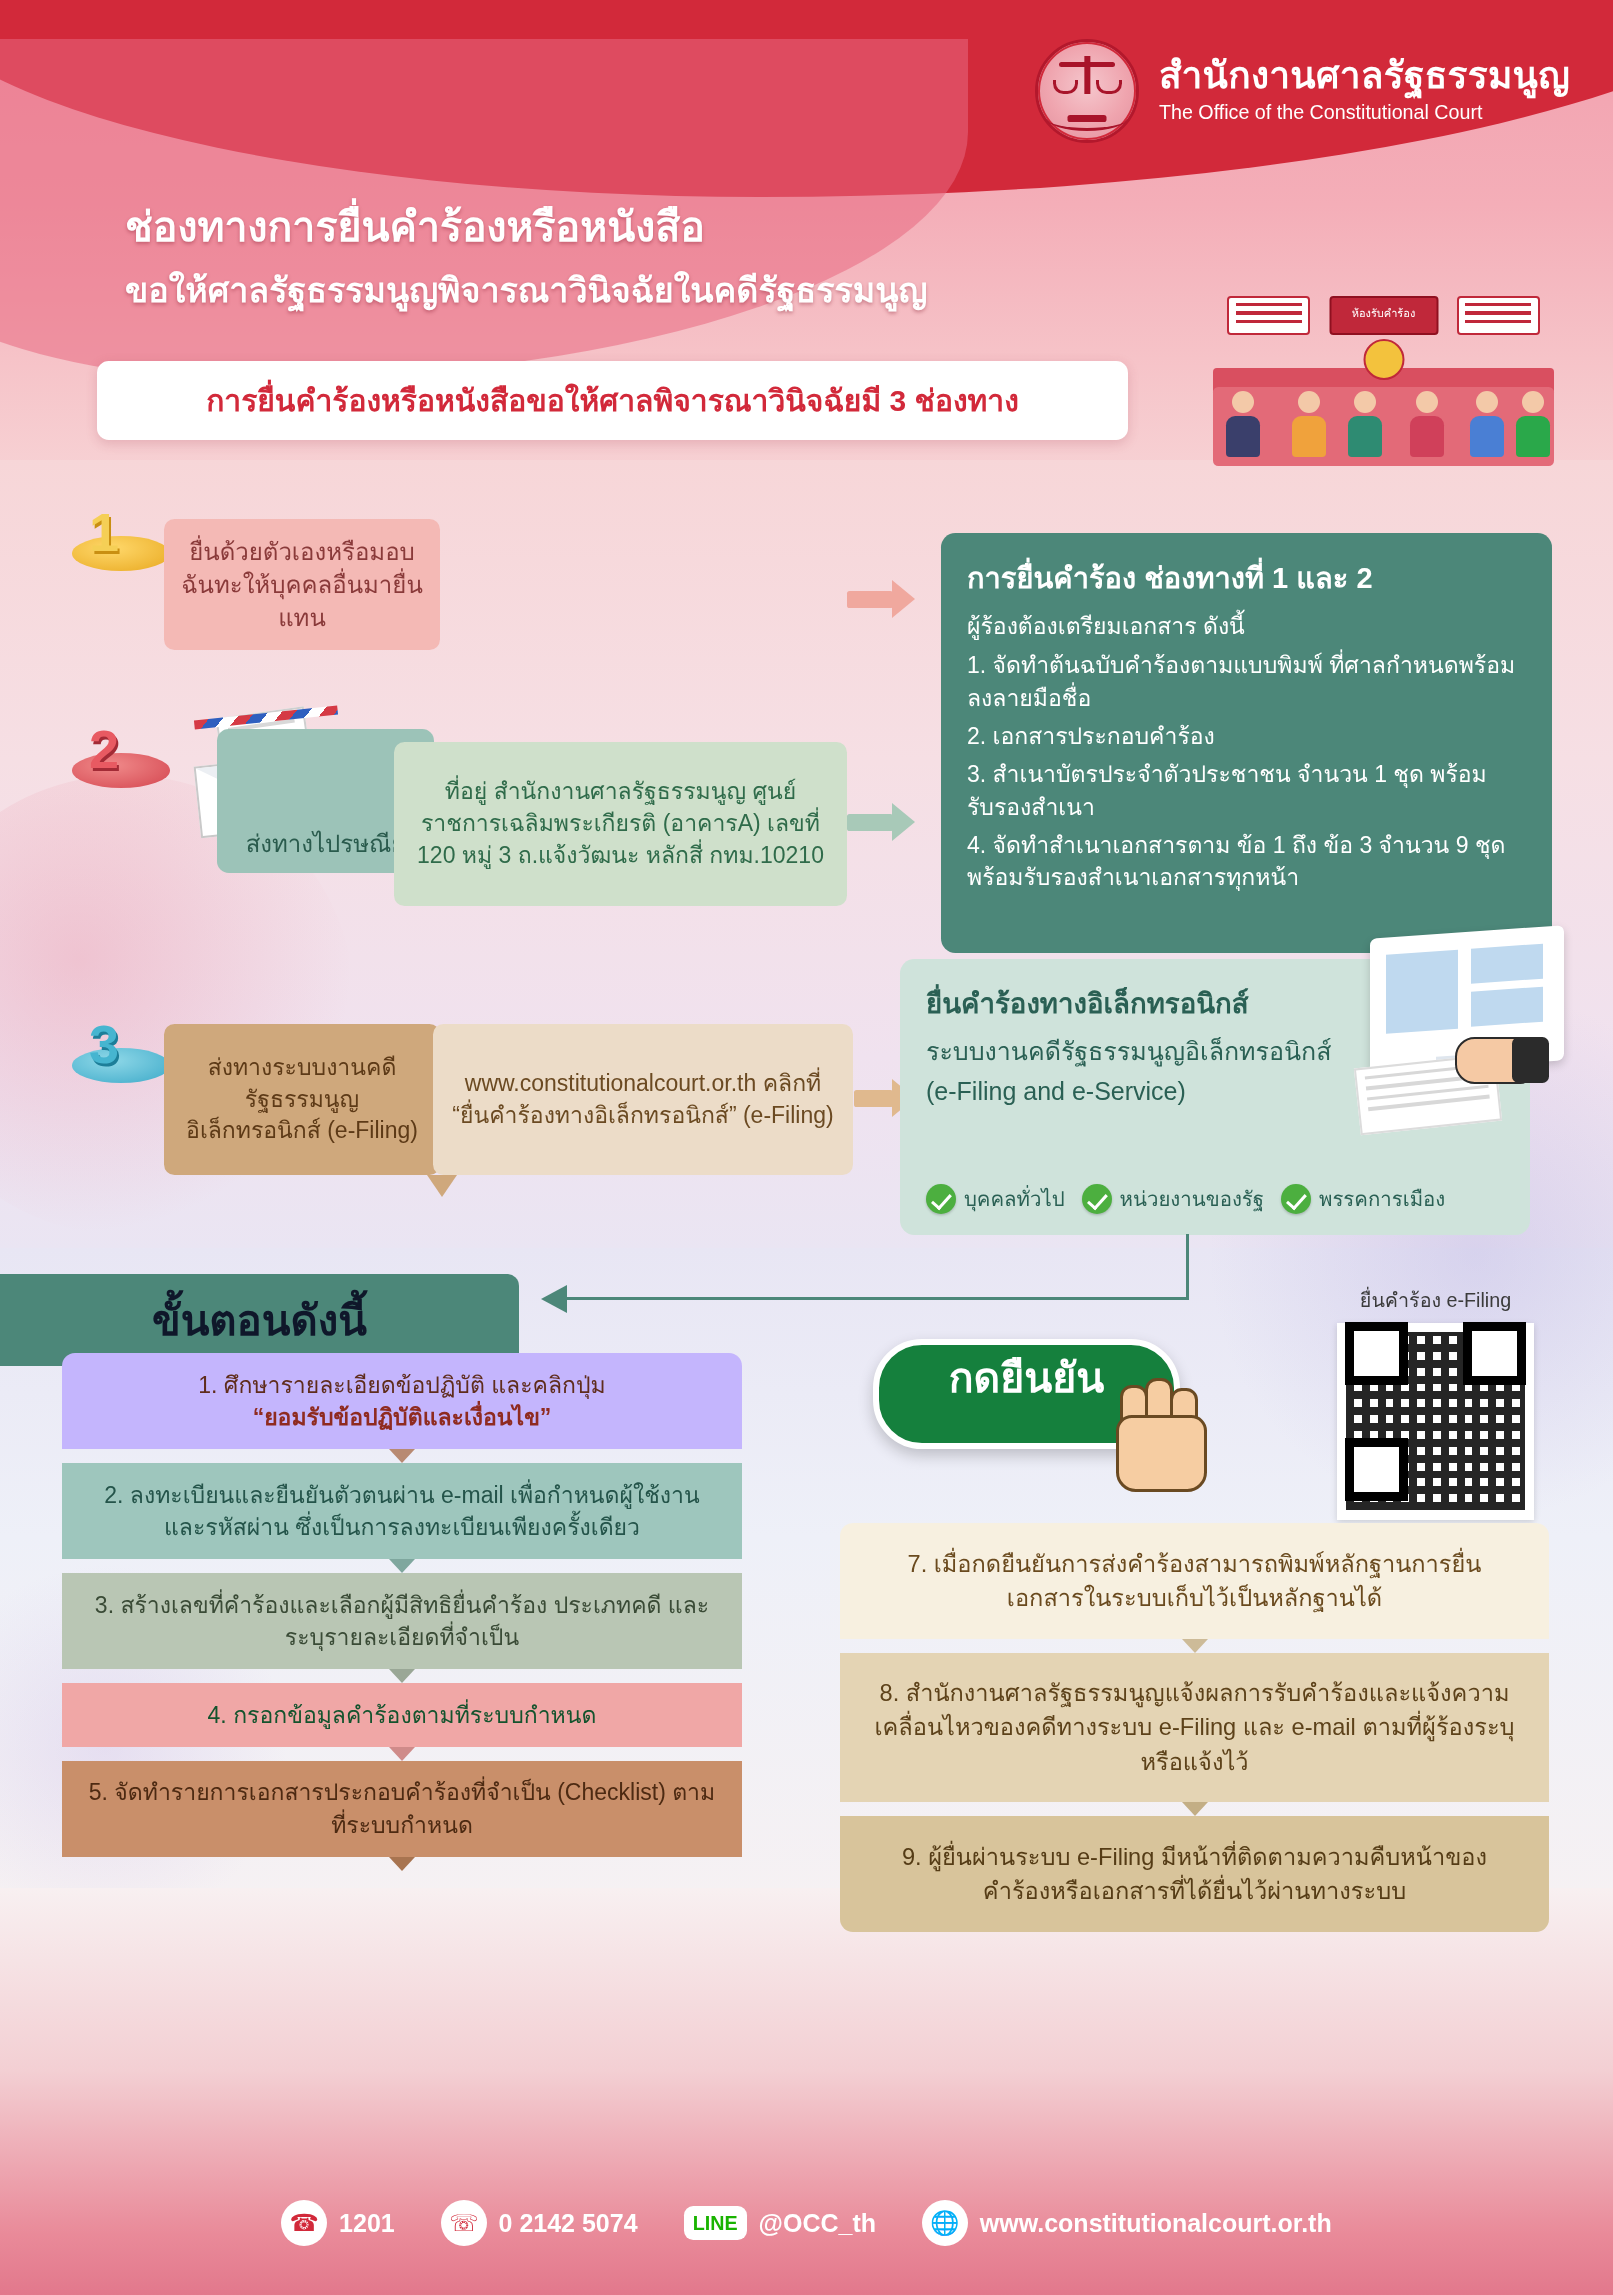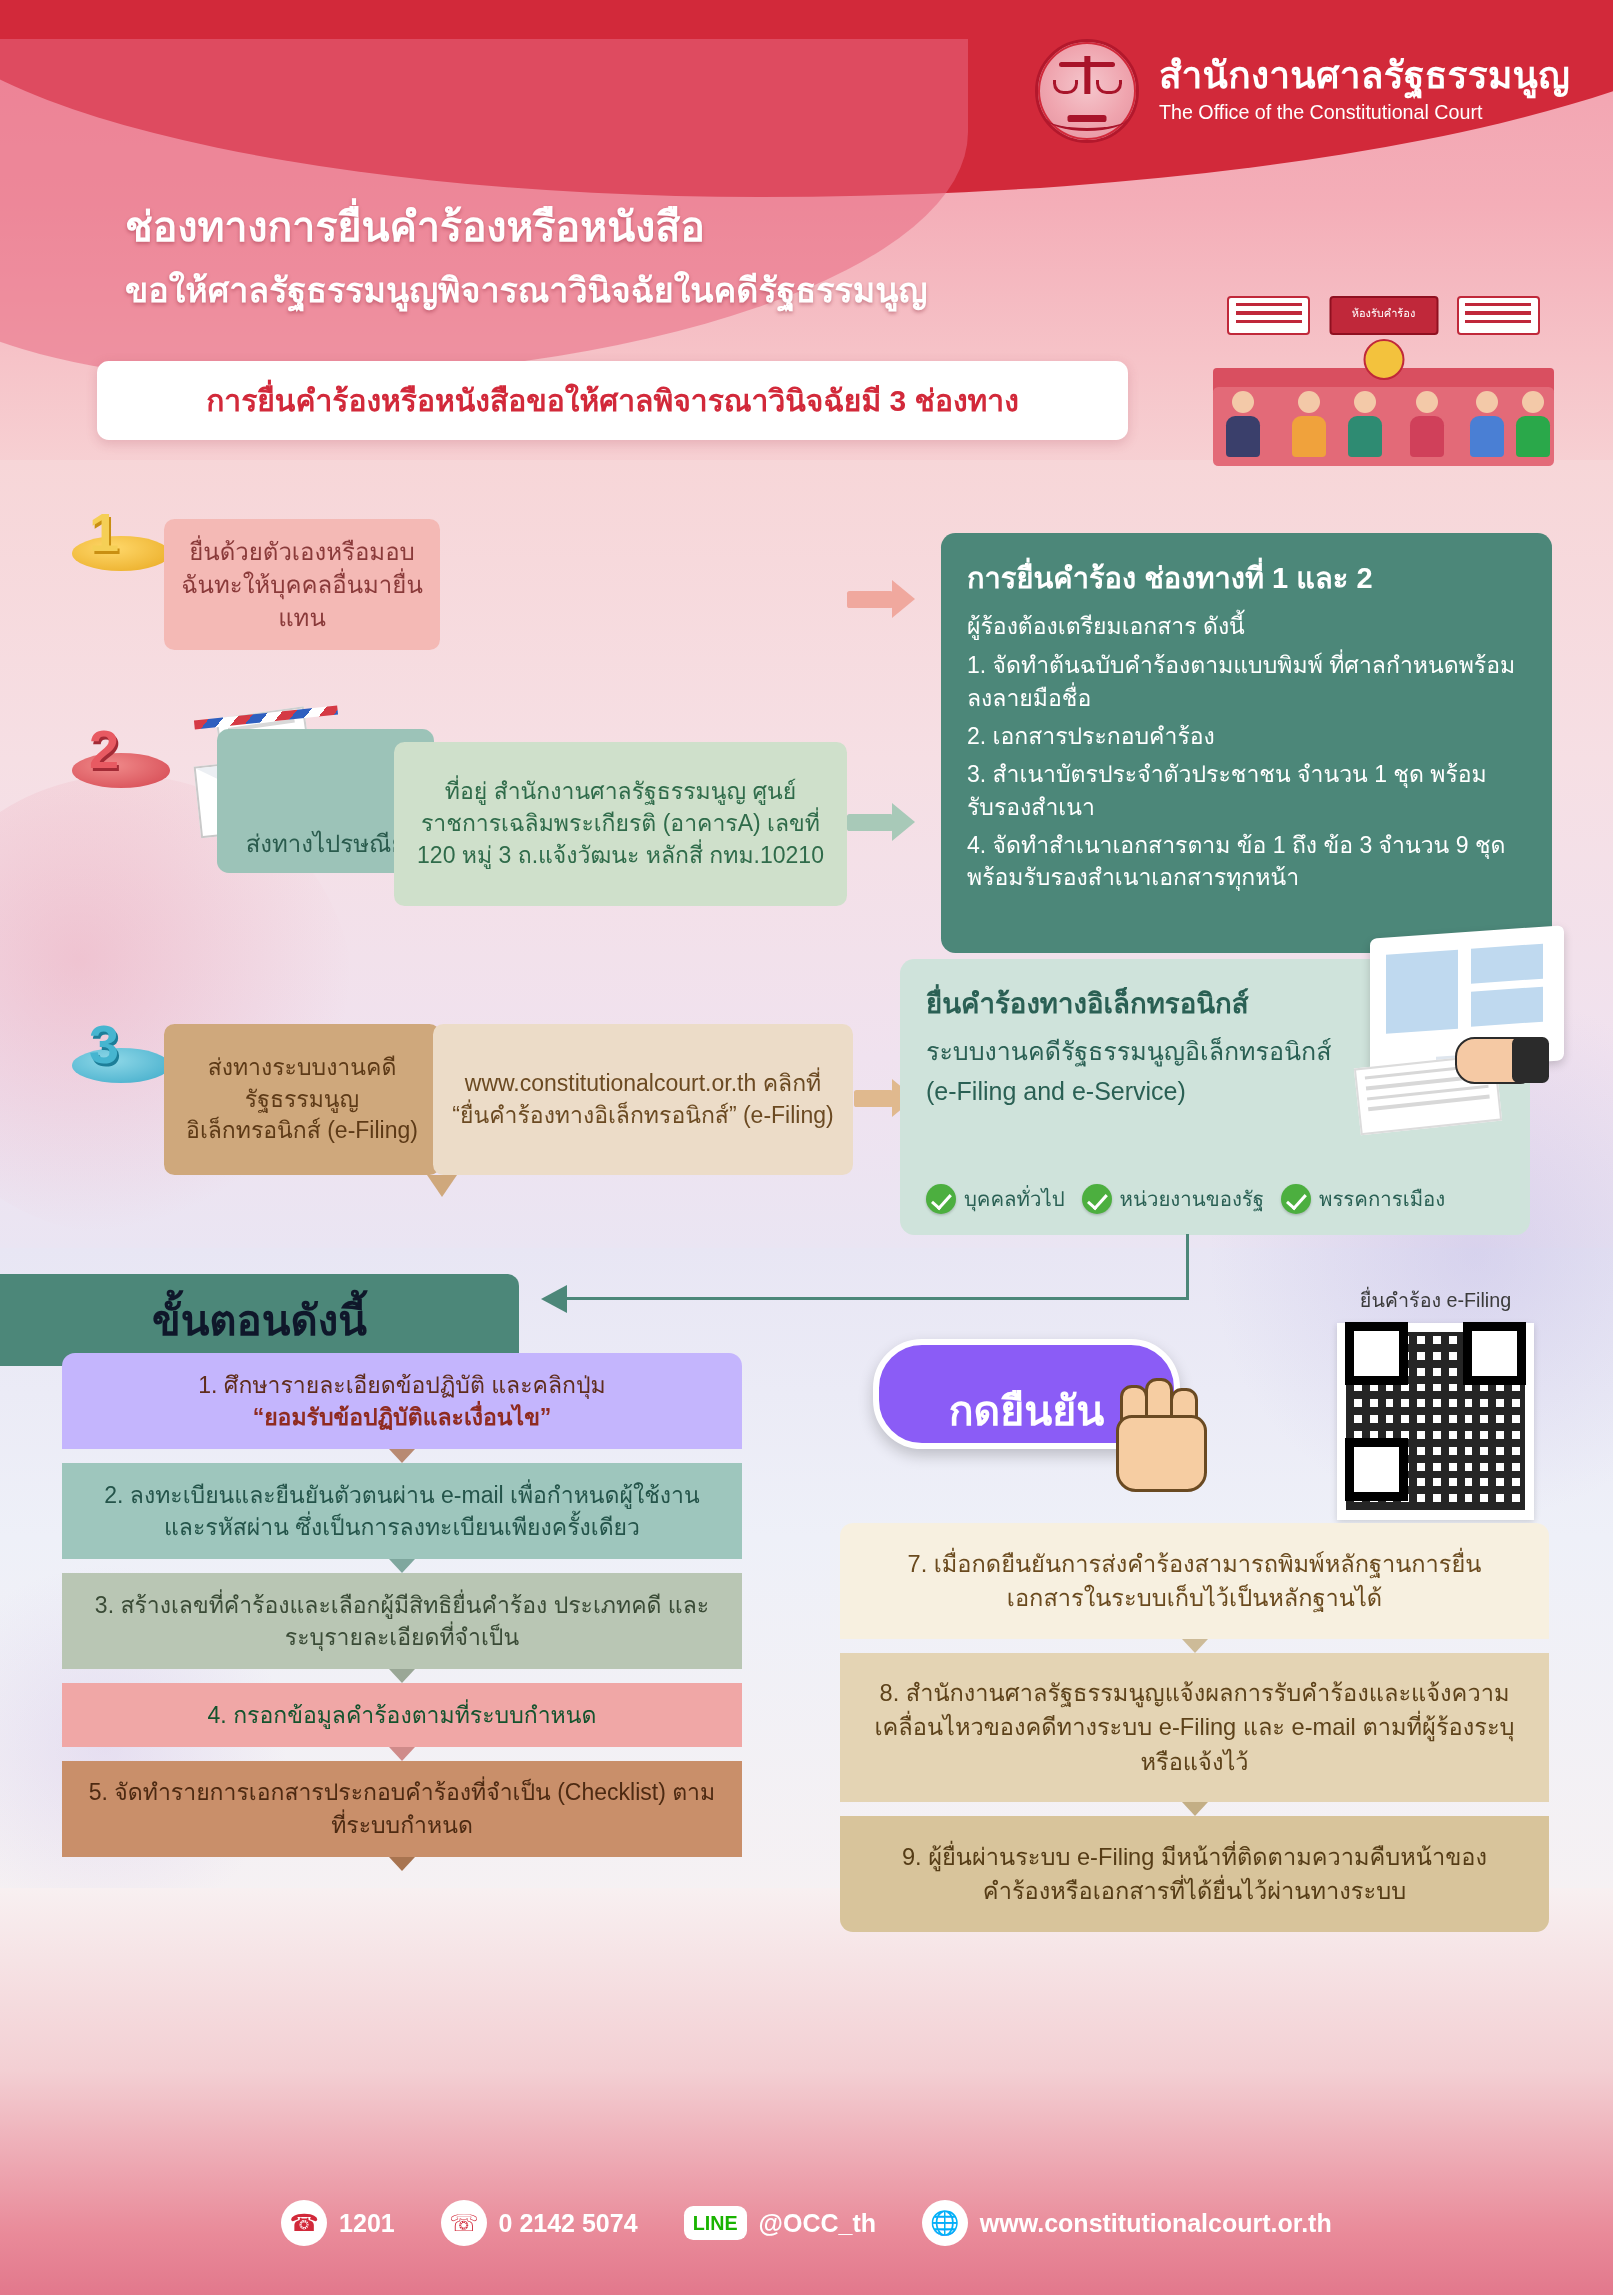--- a/index.html
+++ b/index.html
@@ -201,22 +201,22 @@
   .s6{background:#9a5f28;} .s6 .t{color:#ffffff;}
   .caret{width:0;height:0;margin:0 auto;border-left:13px solid transparent;border-right:13px solid transparent;}
   .c1{border-top:14.4px solid #b88a72;}
   .c2{border-top:14.4px solid #7fa79e;}
   .c3{border-top:14.4px solid #9aa796;}
   .c4{border-top:14.4px solid #cf8b8a;}
   .c5{border-top:14.4px solid #a87450;}
 
   
   .confirm{position:absolute;left:873px;top:1339px;width:295px;height:98px;border-radius:49px;
-     background:#8b5cf6;border:6.6px solid #ffffff;box-shadow:0 6.6px 14.4px rgba(0,0,0,.2);
-     display:flex;align-items:flex-end;justify-content:center;}
+     background:#15803d;border:6.6px solid #ffffff;box-shadow:0 6.6px 14.4px rgba(0,0,0,.2);
+     display:flex;align-items:flex-start;justify-content:center;}
   .confirm span{color:#ffffff;font-size:41px;font-weight:bold;}
   .cursor-hand{position:absolute;left:1116px;top:1385px;width:98px;height:105px;}
   .cursor-hand .palm{position:absolute;left:0;top:30px;width:85px;height:71px;background:#f6cda2;
      border:3.3px solid #6a4a22;border-radius:15.8px 15.8px 19.7px 19.7px;}
   .cursor-hand .f{position:absolute;width:22px;height:46px;background:#f6cda2;border:3.3px solid #6a4a22;border-radius:11.8px;}
   .cursor-hand .fa{left:3.9px;top:0;} .cursor-hand .fb{left:29px;top:-6.6px;} .cursor-hand .fc{left:54px;top:2.6px;}
 
   
   .qr-wrap{position:absolute;right:69px;top:1284px;width:217px;}
   .qr-label{font-size:19.7px;color:#3b3b3b;text-align:center;margin-bottom:6.6px;}

